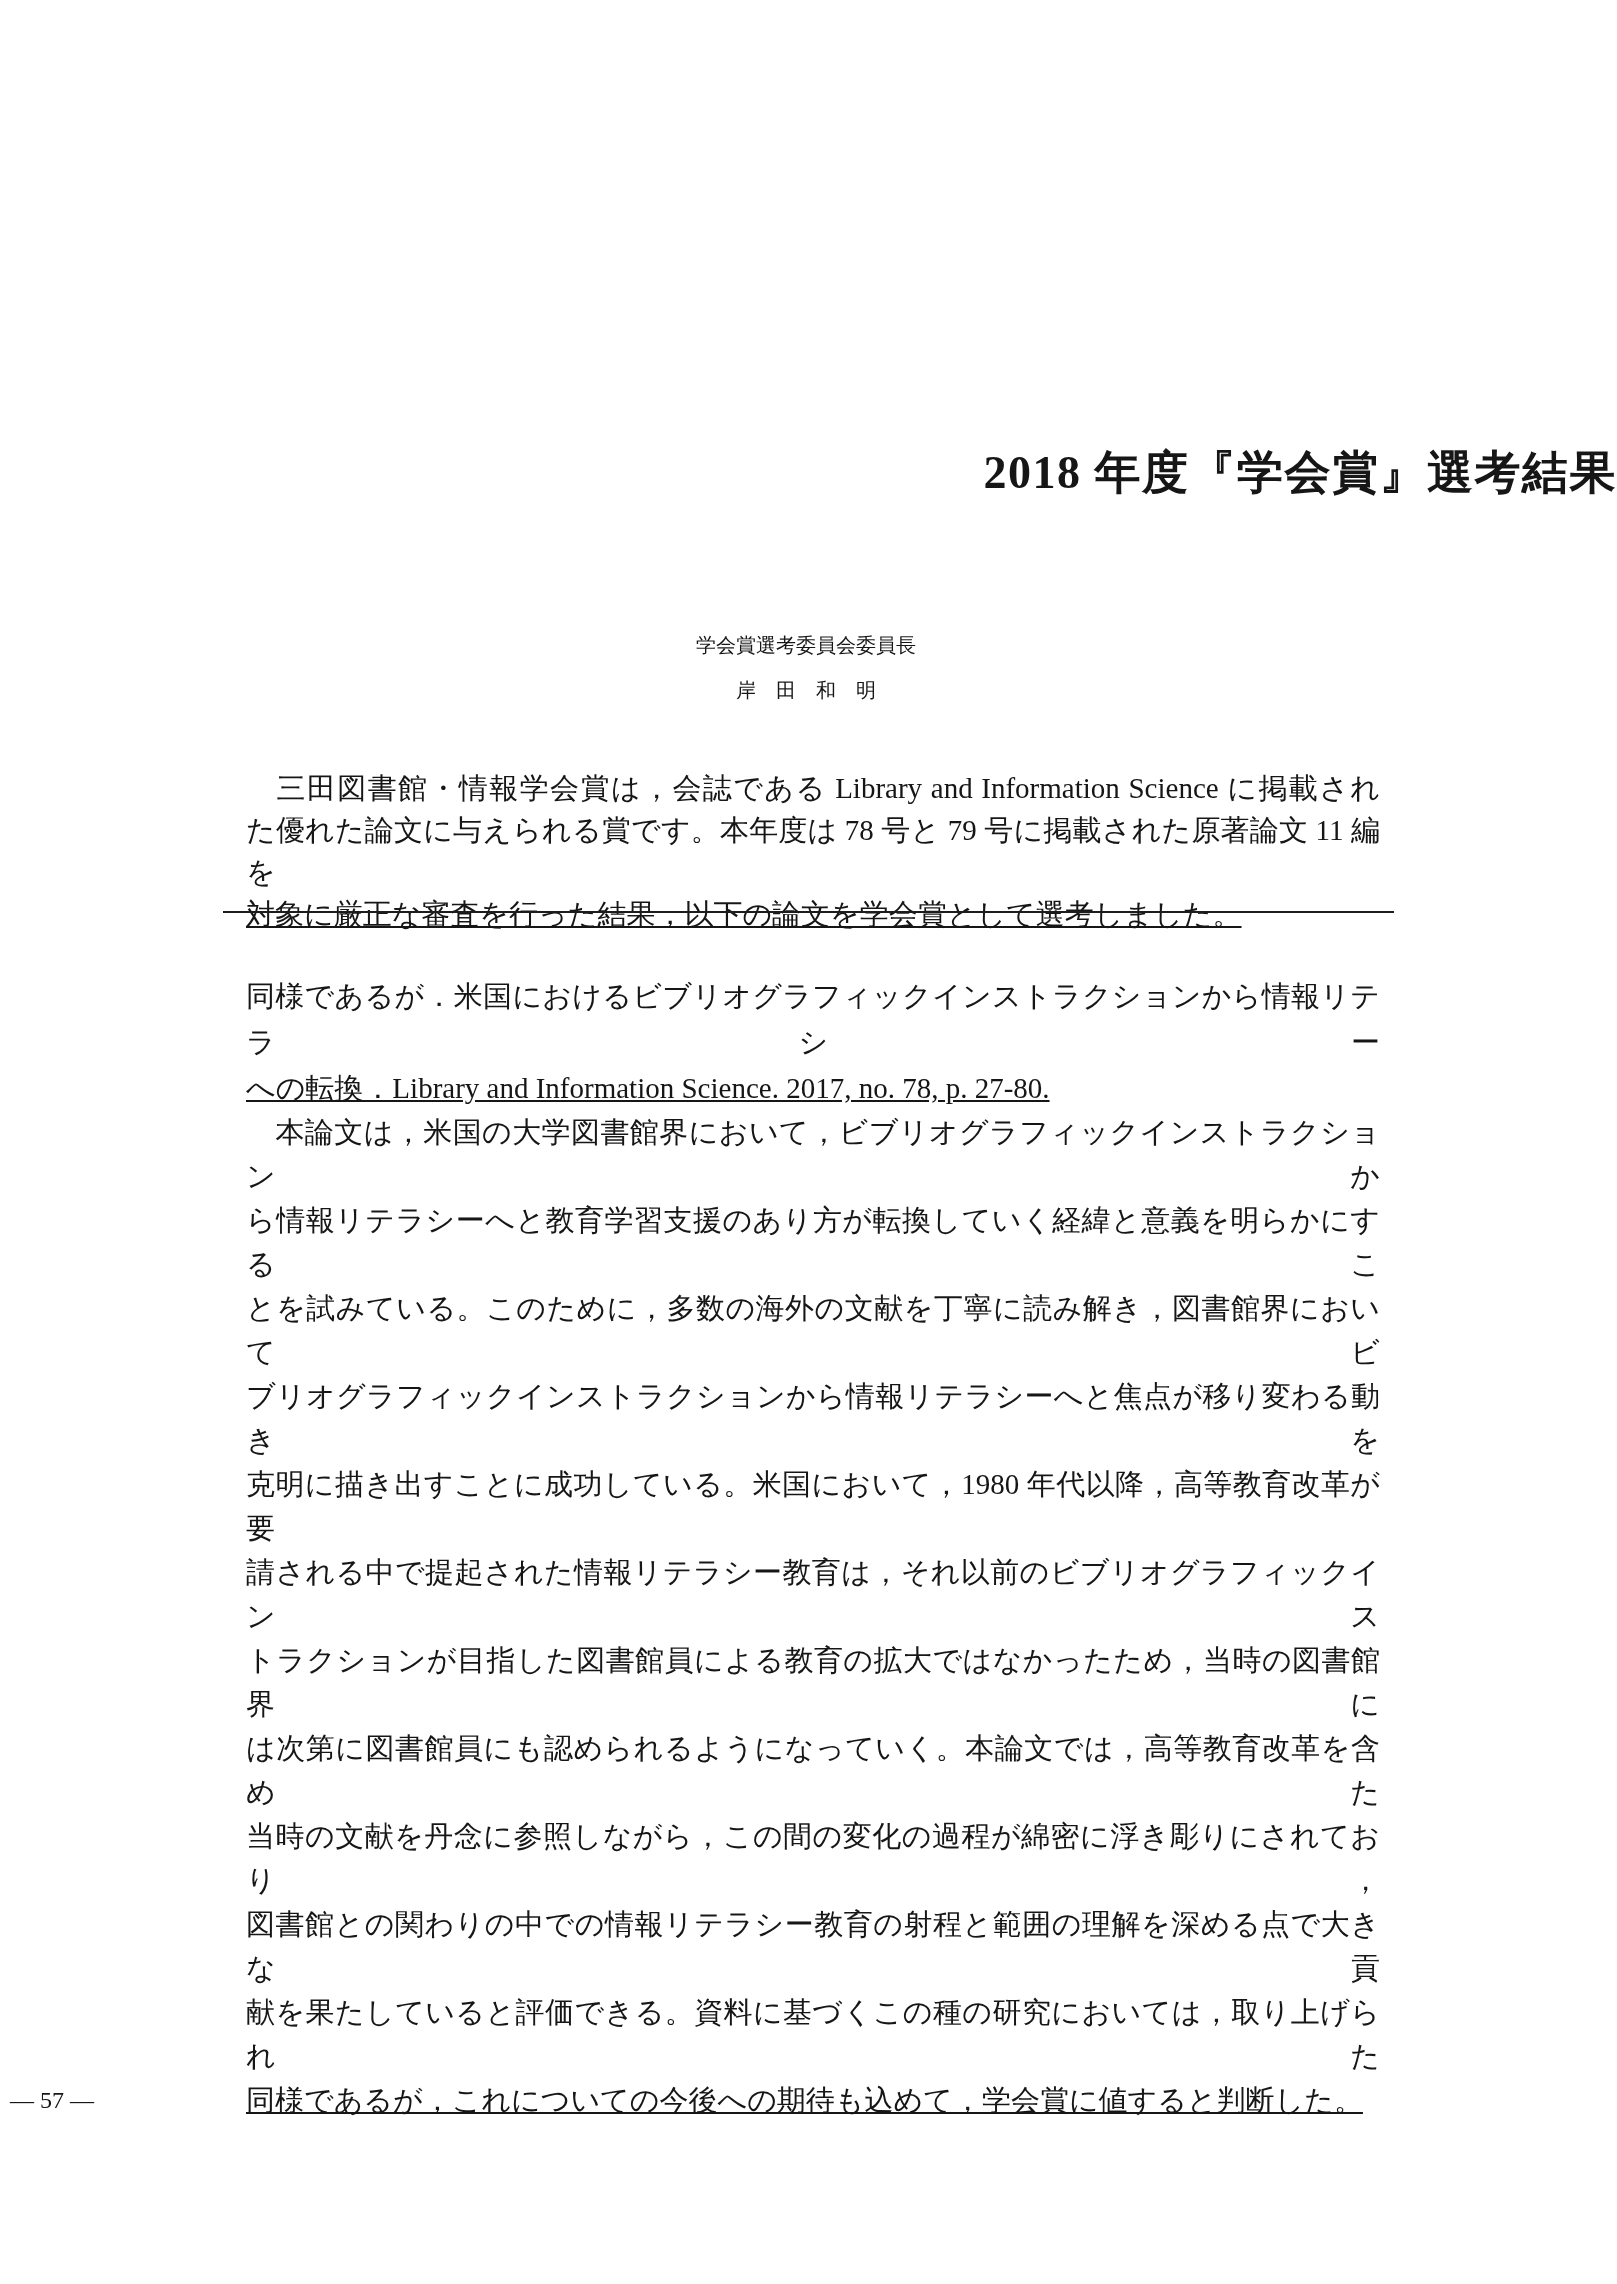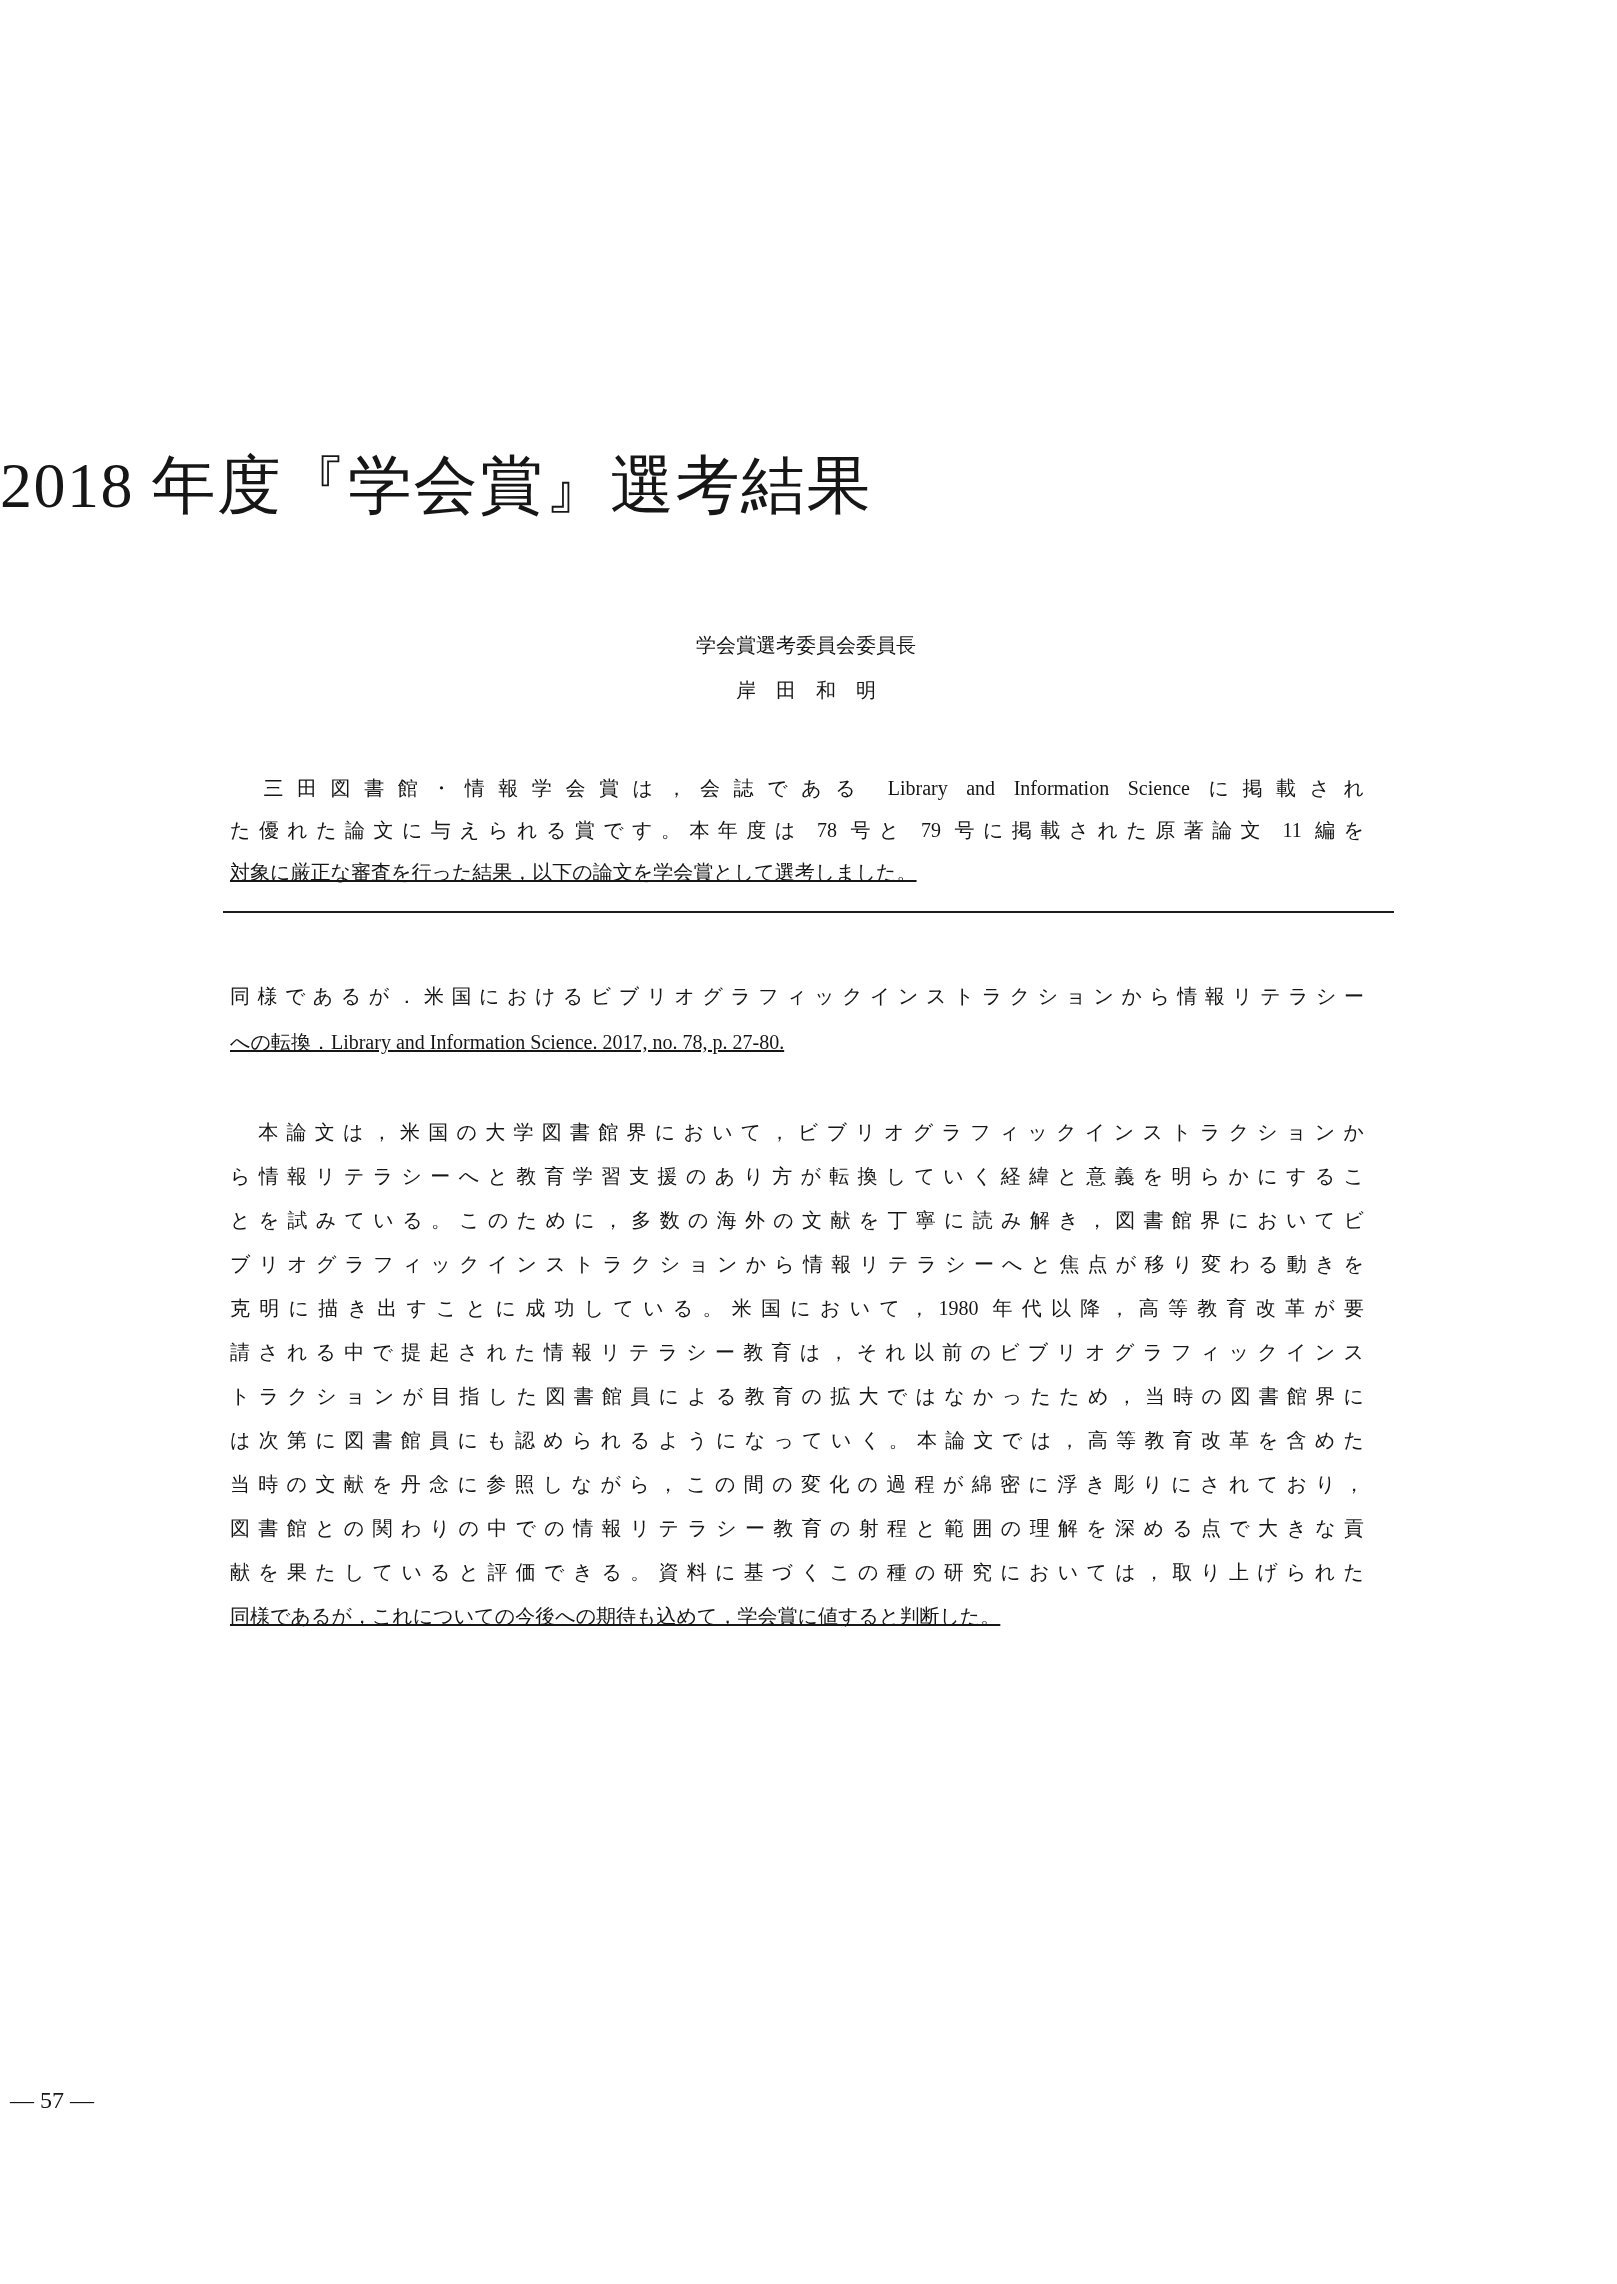--- a/index.html
+++ b/index.html
@@ -14,40 +14,40 @@
     background: #ffffff;
     overflow: hidden;
     font-family: "Liberation Serif", "DejaVu Serif", serif;
     color: #161616;
   }
   .doc-title {
     position: absolute;
     top: 442px;
     left: 0;
     width: 100%;
-    text-align: left;
-    font-size: 64px;
-    font-weight: normal;
+    text-align: right;
+    font-size: 46px;
+    font-weight: bold;
     letter-spacing: 1.5px;
     margin: 0;
   }
   .byline {
     position: absolute;
     top: 623px;
     left: 245px;
     width: 1122px; 
     font-size: 20px;
     line-height: 45px;
     text-align: center;
   }
   .jp-block {
     position: absolute;
-    left: 230px;
+    left: 246px;
     width: 1134px;
-    font-size: 20px;
+    font-size: 29px;
   }
   .intro-block    { top: 767px; line-height: 42px; }
   .citation-block { top: 973px; line-height: 46px; }
   .review-block   { top: 1110px; line-height: 44px; }
   .jp-block .line {
     text-align: justify;
     text-align-last: justify;
     white-space: normal;
   }
   .jp-block .line:last-child {

